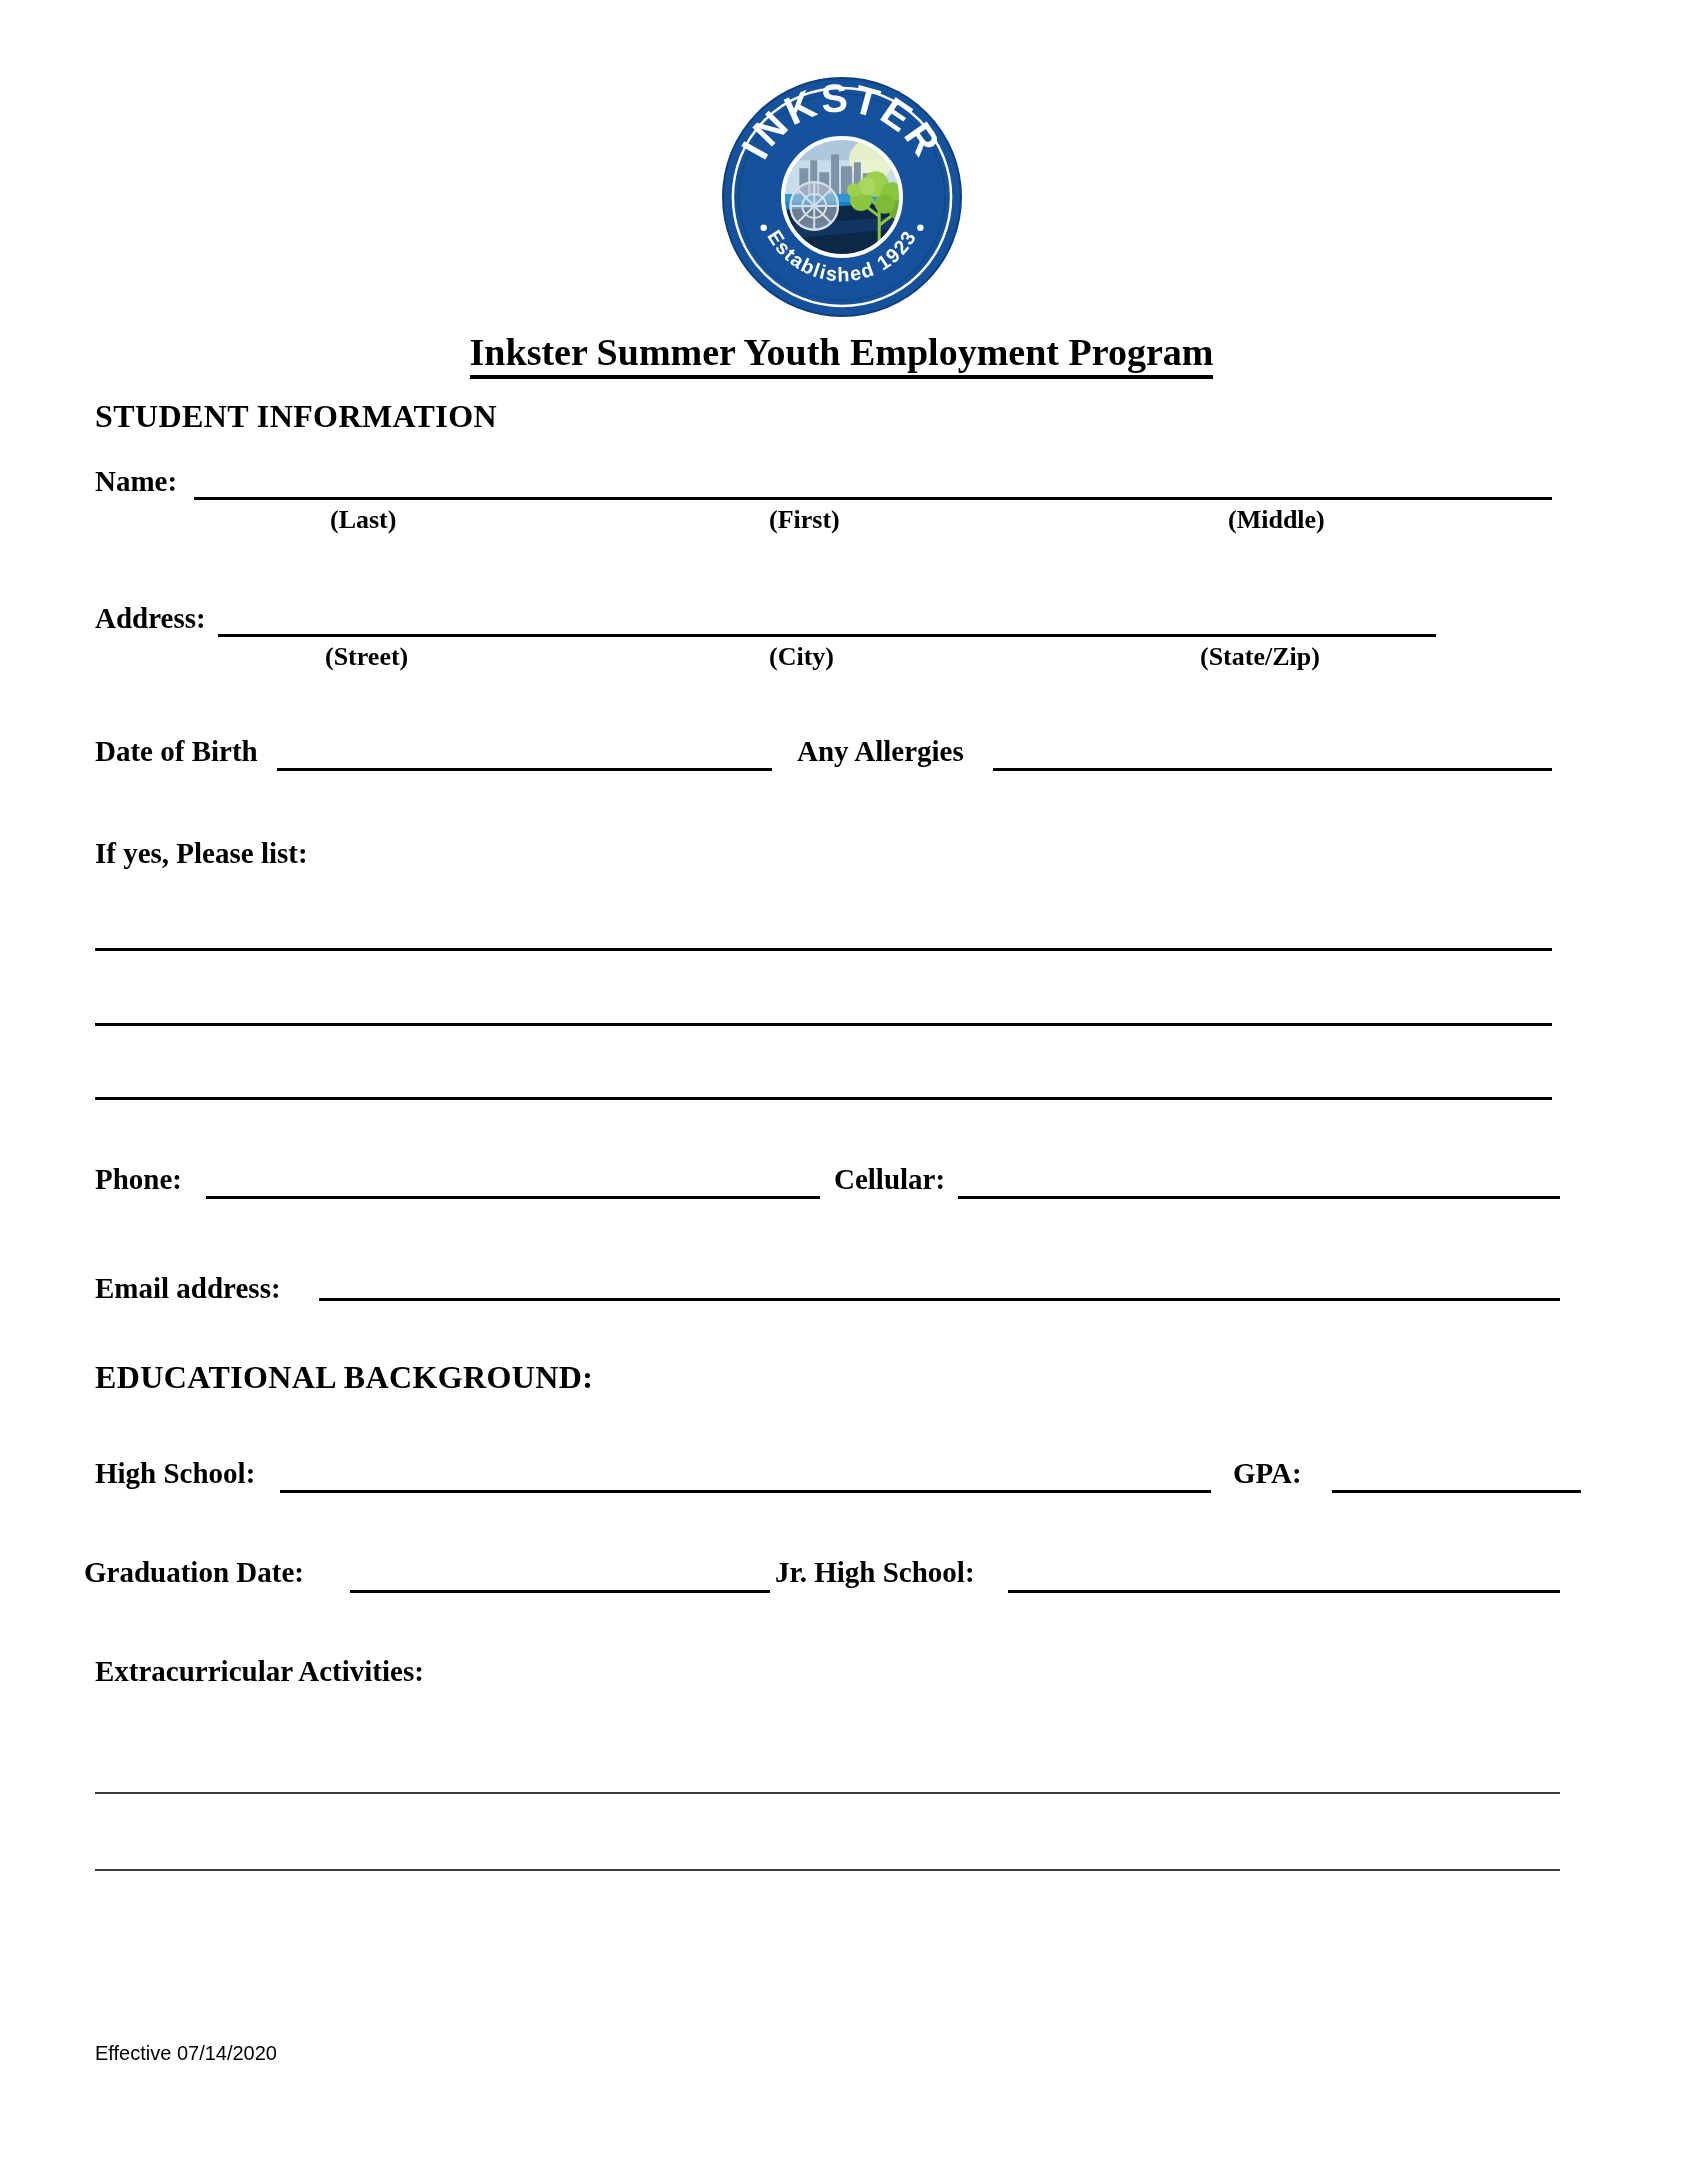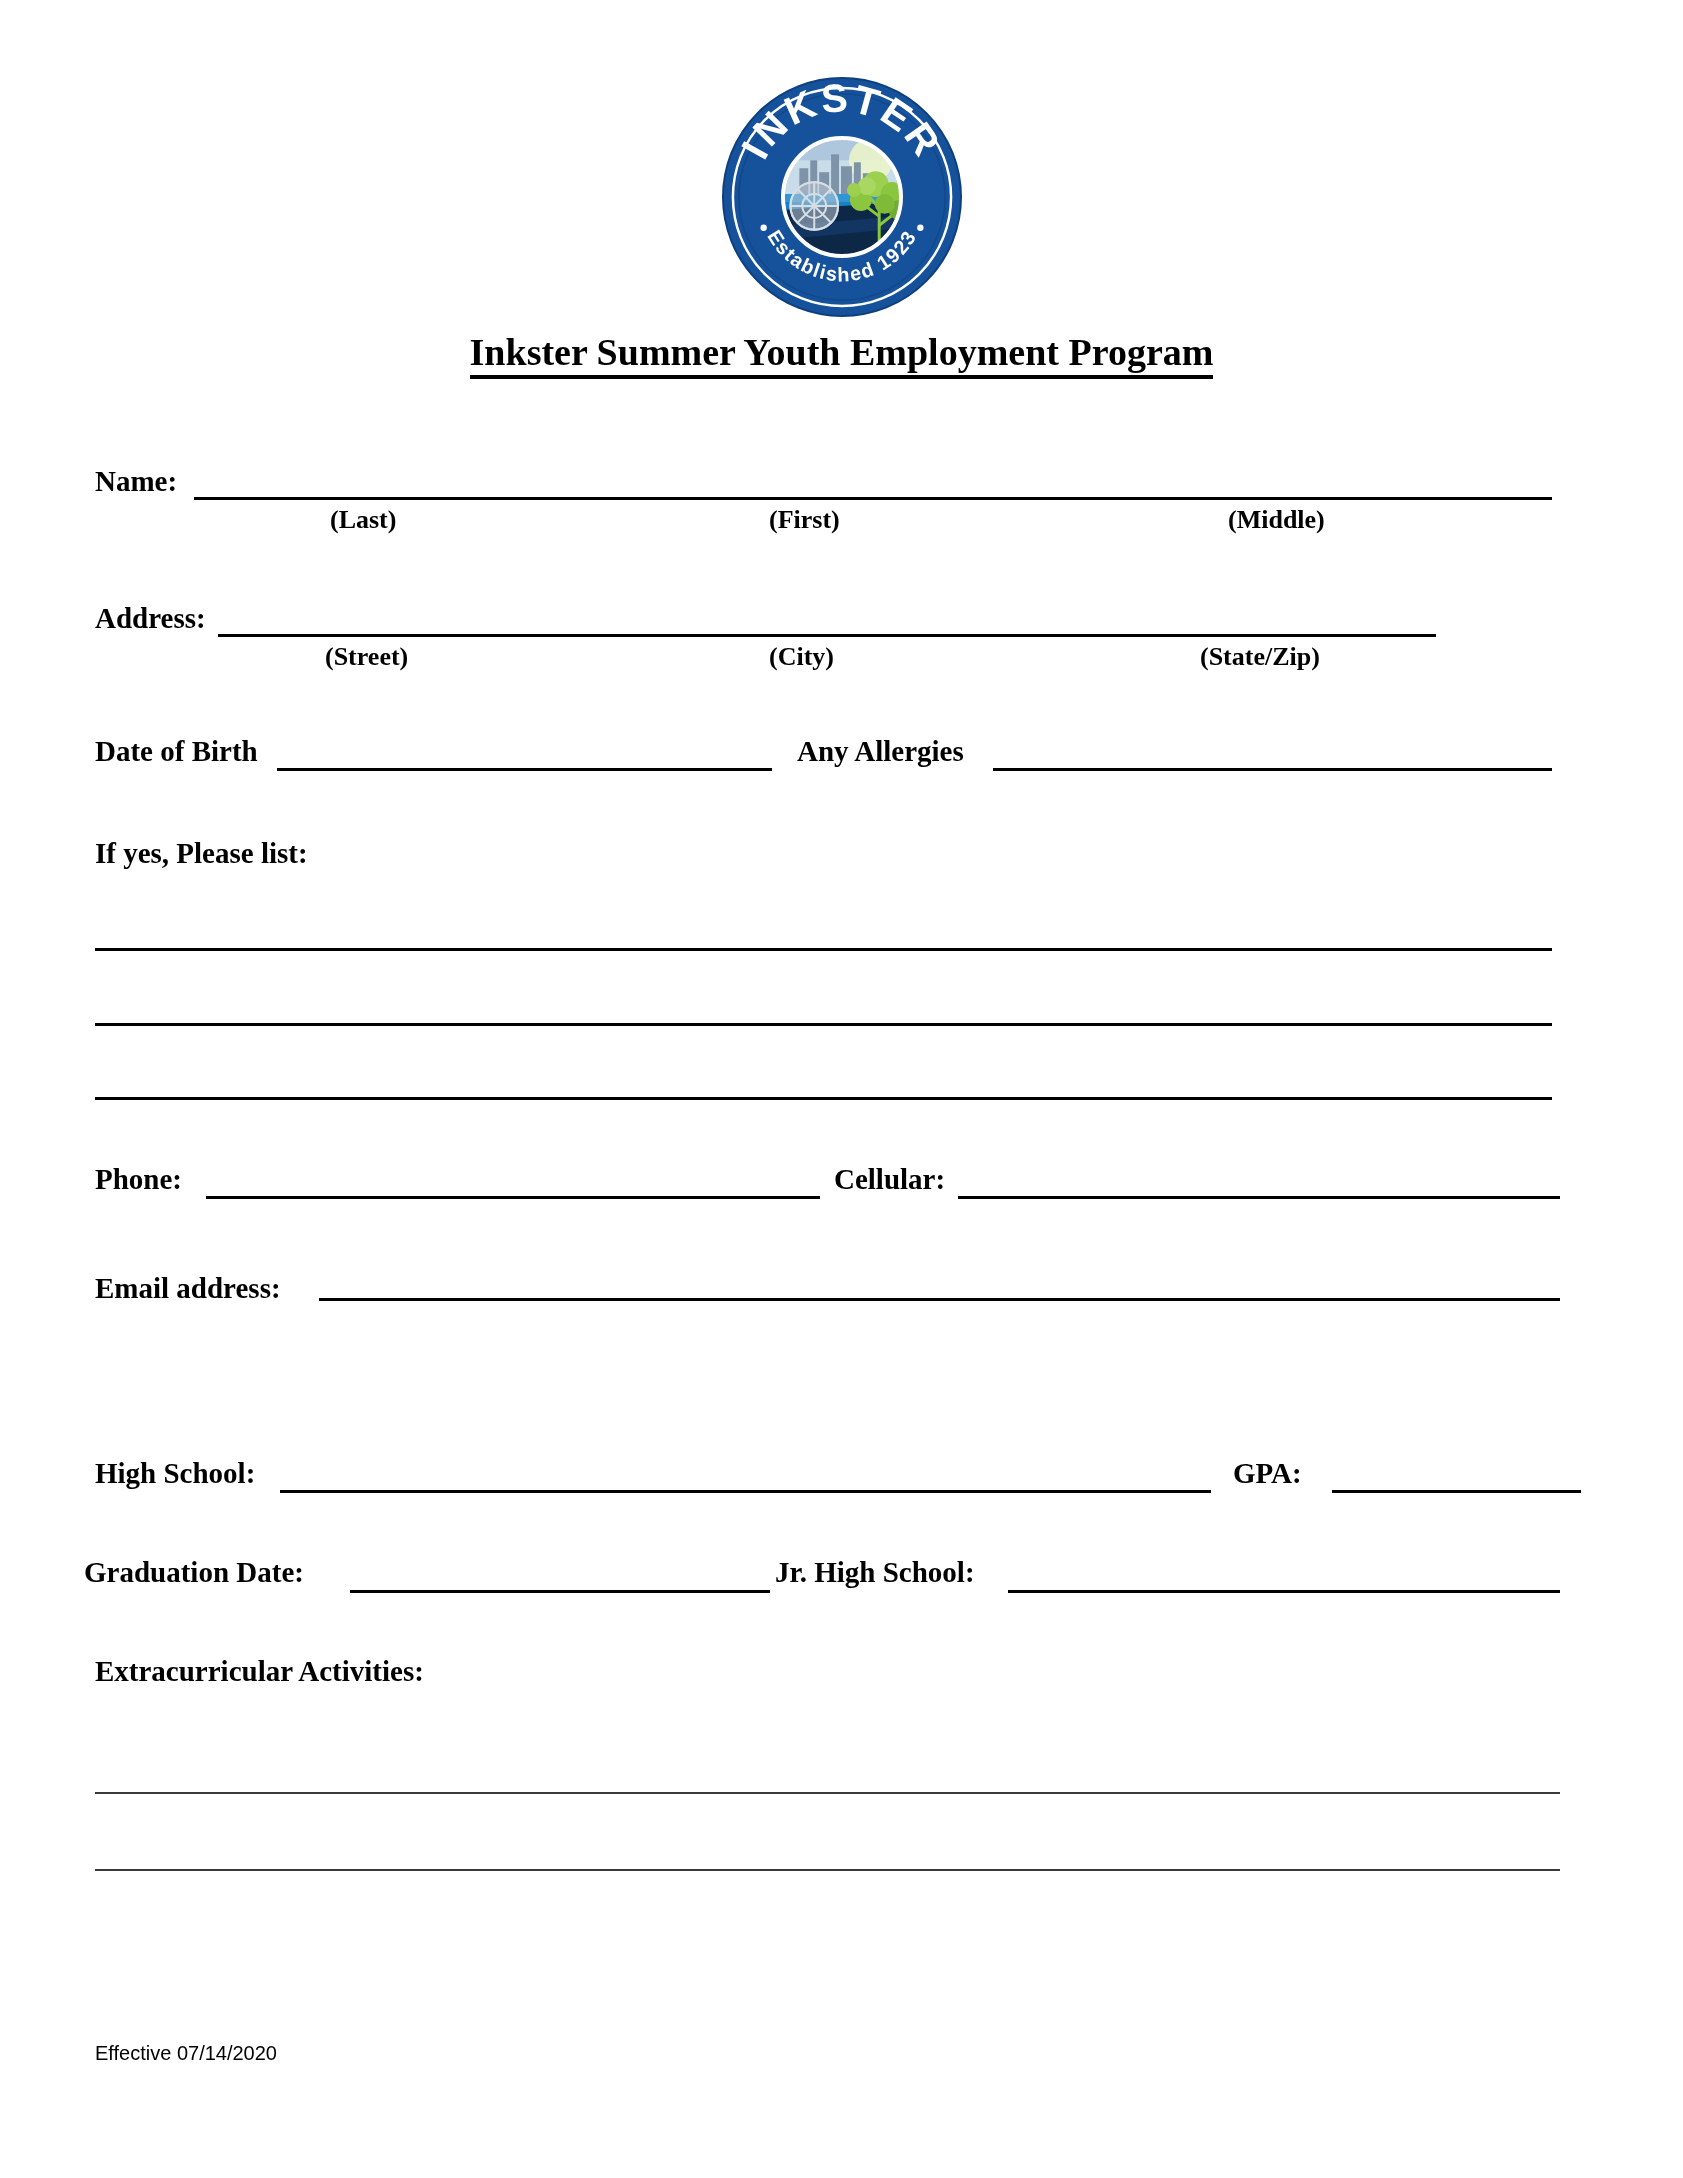--- a/index.html
+++ b/index.html
@@ -164,20 +164,21 @@
       </g>
       <circle cx="121" cy="121" r="60" fill="none" stroke="#ffffff" stroke-width="5"></circle>
       <circle cx="121" cy="121" r="62.5" fill="none" stroke="#16529b" stroke-width="2"></circle>
     </svg>
   </div>
 
   <div class="doc-title">
     <span>Inkster Summer Youth Employment Program</span>
   </div>
 
+  <div class="sec-head" style="left:95px; top:398px;">STUDENT INFORMATION</div>
 
   <div class="fld-label" style="left:95px; top:465px;">Name:</div>
   <div class="rule" style="left:194px; top:497px; width:1358px;"></div>
   <div class="sub-label" style="left:330px; top:505px;">(Last)</div>
   <div class="sub-label" style="left:769px; top:505px;">(First)</div>
   <div class="sub-label" style="left:1228px; top:505px;">(Middle)</div>
 
   <div class="fld-label" style="left:95px; top:602px;text-align:right;">Address:</div>
   <div class="rule" style="left:218px; top:634px; width:1218px;"></div>
   <div class="sub-label" style="left:325px; top:642px;">(Street)</div>
@@ -195,20 +196,21 @@
   <div class="rule" style="left:95px; top:1097px; width:1457px;"></div>
 
   <div class="fld-label" style="left:95px; top:1163px;">Phone:</div>
   <div class="rule" style="left:206px; top:1196px; width:614px;"></div>
   <div class="fld-label" style="left:834px; top:1163px;">Cellular:</div>
   <div class="rule" style="left:958px; top:1196px; width:602px;"></div>
 
   <div class="fld-label" style="left:95px; top:1265px;margin-top:7px;">Email address:</div>
   <div class="rule" style="left:319px; top:1298px; width:1241px;"></div>
 
+  <div class="sec-head" style="left:95px; top:1359px;">EDUCATIONAL BACKGROUND:</div>
 
   <div class="fld-label" style="left:95px; top:1457px;">High School:</div>
   <div class="rule" style="left:280px; top:1490px; width:931px;"></div>
   <div class="fld-label" style="left:1233px; top:1457px;">GPA:</div>
   <div class="rule" style="left:1332px; top:1490px; width:249px;"></div>
 
   <div class="fld-label" style="left:84px; top:1556px;">Graduation Date:</div>
   <div class="rule" style="left:350px; top:1590px; width:420px;"></div>
   <div class="fld-label" style="left:775px; top:1556px;">Jr. High School:</div>
   <div class="rule" style="left:1008px; top:1590px; width:552px;"></div>

